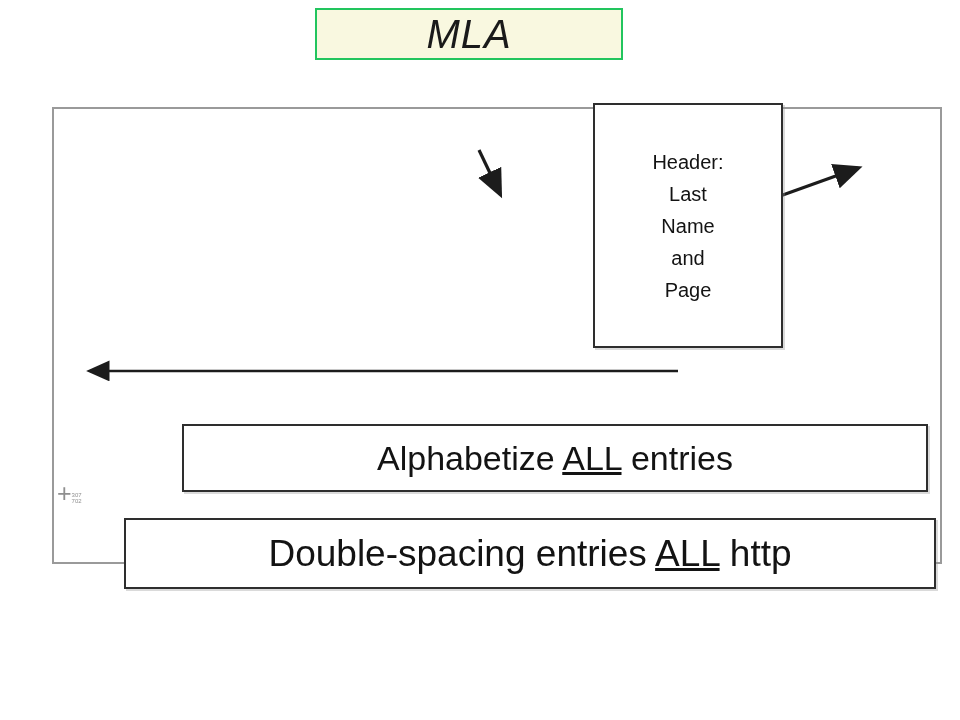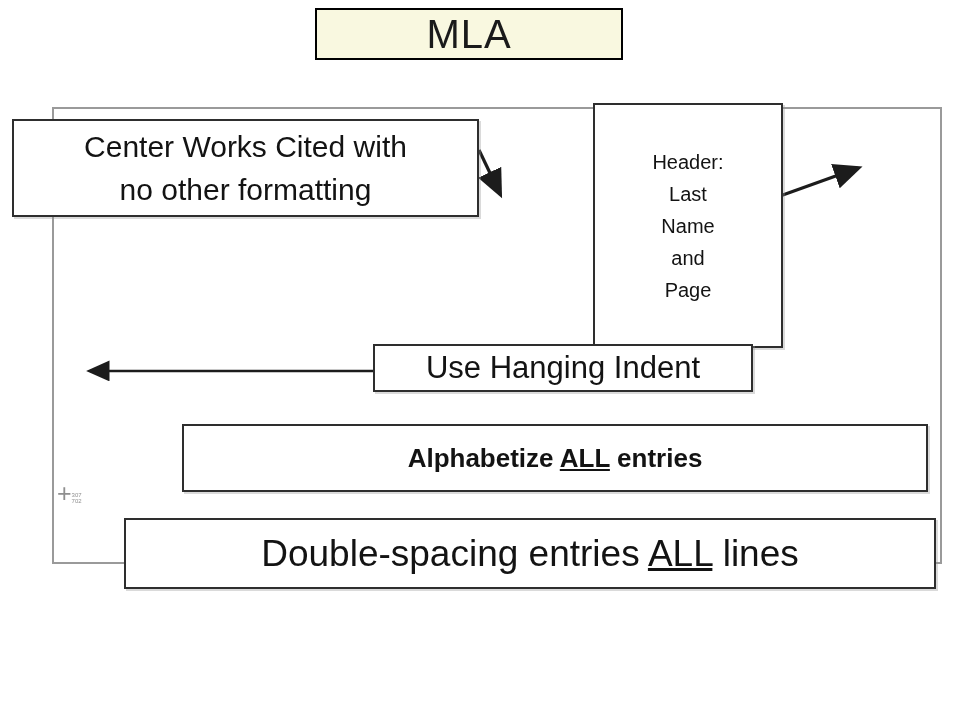--- a/index.html
+++ b/index.html
@@ -3,23 +3,23 @@
 <meta charset="utf-8">
 <style>
   html,body { margin:0; padding:0; background:#fff; }
   .slide {
     position:relative; width:960px; height:720px; background:#ffffff;
     overflow:hidden; font-family:"Liberation Sans", sans-serif;
   }
   
   .mla-box {
     position:absolute; left:315px; top:8px; width:308px; height:52px;
-    background:#f9f8e0; border:2px solid #000000; box-sizing:border-box;
+    background:#f9f8e0; border:2px solid #22c55e; box-sizing:border-box;
     display:flex; align-items:center; justify-content:center;
-    font-size:40px; color:#1a1a1a; letter-spacing:1px; z-index:3;
+    font-size:40px; color:#1a1a1a; letter-spacing:1px; z-index:3;font-style:italic;
   }
   
   .doc-page {
     position:absolute; left:52px; top:107px; width:890px; height:457px;
     background:#ffffff; border:2px solid #9a9a9a; box-sizing:border-box; z-index:1;
   }
   .doc-text {
     position:absolute; white-space:nowrap; color:#6b6b6b;
     font-family:"DejaVu Sans", sans-serif; font-size:14.5px; letter-spacing:0.2px;
   }
@@ -35,21 +35,21 @@
   
   .callout {
     position:absolute; background:#ffffff; border:2px solid #2e2e2e; box-sizing:border-box;
     display:flex; align-items:center; justify-content:center; text-align:center;
     color:#131313; z-index:10; box-shadow:2px 2px 0 rgba(150,150,150,0.35);
   }
   .multiline { white-space:pre-line; }
   .co-center   { left:12px;  top:119px; width:467px; height:98px;  font-size:30px; line-height:1.45; }
   .co-header   { left:593px; top:103px; width:190px; height:245px; font-size:20px; line-height:1.6; }
   .co-hanging  { left:373px; top:344px; width:380px; height:48px;  font-size:31px; }
-  .co-alpha    { left:182px; top:424px; width:746px; height:68px;  font-size:26px;font-weight:bold; }
+  .co-alpha    { left:182px; top:424px; width:746px; height:68px;  font-size:34px; }
   .co-double   { left:124px; top:518px; width:812px; height:71px;  font-size:37px; }
 </style>
 </head>
 <body>
 
 <div class="slide">
 
   <div class="mla-box">
     <span>MLA</span>
   </div>
@@ -105,38 +105,31 @@
     <defs>
       <marker id="ah" markerWidth="10" markerHeight="10" refX="7.5" refY="4" orient="auto">
         <path d="M0,0 L9,4 L0,8 z" fill="#1c1c1c"></path>
       </marker>
     </defs>
     <line x1="479" y1="150" x2="500" y2="194" stroke="#1c1c1c" stroke-width="3.2" marker-end="url(#ah)"></line>
     <line x1="780" y1="196" x2="858" y2="168" stroke="#1c1c1c" stroke-width="3.2" marker-end="url(#ah)"></line>
     <line x1="678" y1="371" x2="90" y2="371" stroke="#1c1c1c" stroke-width="2.6" marker-end="url(#ah)"></line>
   </svg>
 
-  <div class="callout co-center multiline">
-    <span class="multiline">Center Works Cited with
-no other formatting</span>
-  </div>
 
   <div class="callout co-header multiline">
     <span class="multiline">Header:
 Last
 Name
 and
 Page</span>
   </div>
 
-  <div class="callout co-hanging">
-    <span>Use Hanging Indent</span>
-  </div>
 
   <div class="callout co-alpha">
     <span><span>Alphabetize </span><span class="u">ALL</span><span> entries</span></span>
   </div>
 
   <div class="callout co-double">
-    <span><span>Double-spacing entries </span><span class="u">ALL</span><span> lines</span></span>
+    <span><span>Double-spacing entries </span><span class="u">ALL</span><span> http</span></span>
   </div>
 
 </div>
 
 </body></html>

